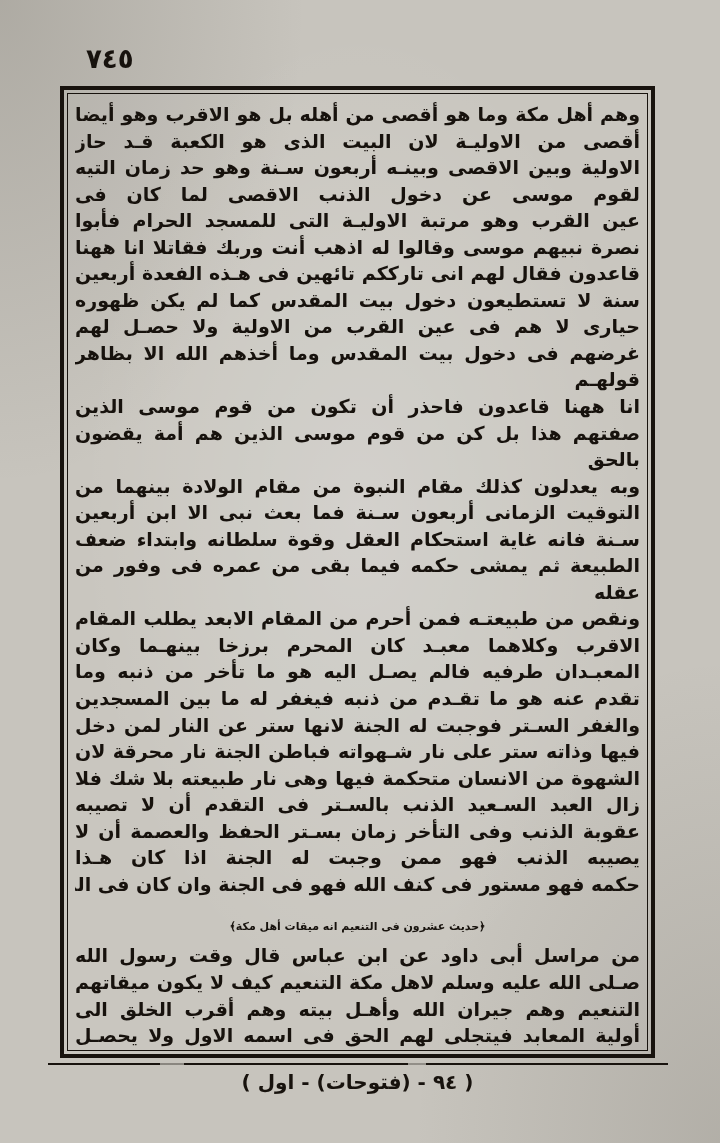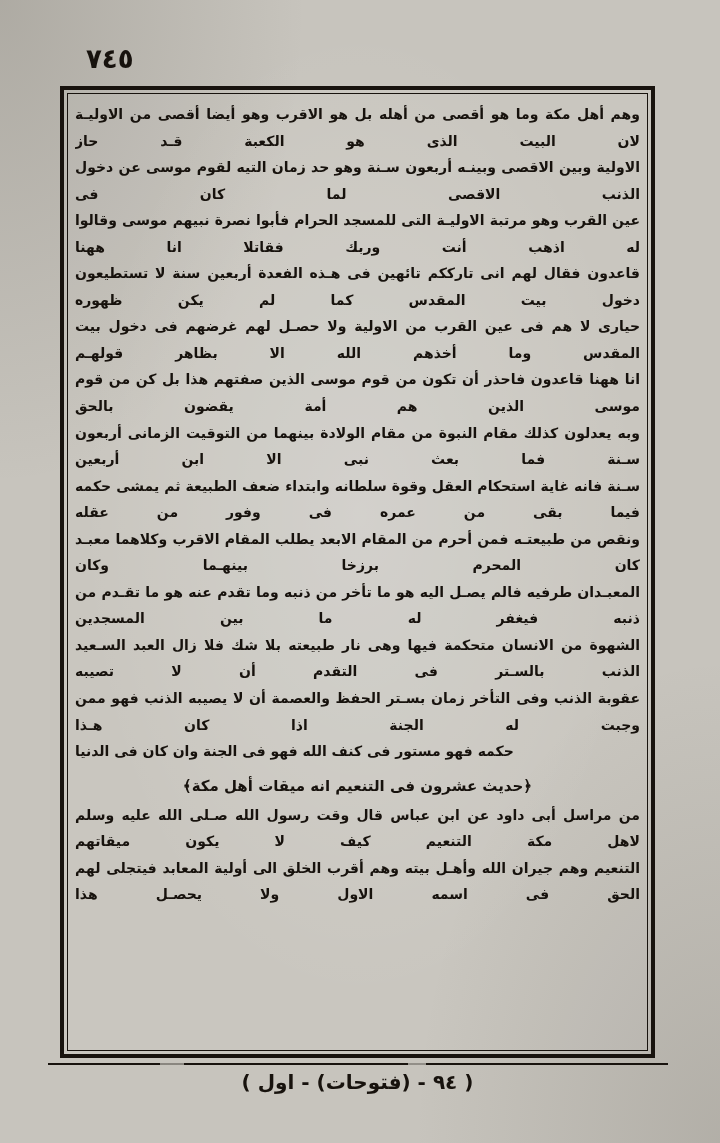--- a/index.html
+++ b/index.html
@@ -22,30 +22,30 @@
     position:absolute;left:60px;top:86px;width:595px;height:972px;
     border:4px solid #18130e;padding:3px;box-sizing:border-box;
     background:rgba(255,255,255,.04);
   }
   .frame-inner{
     border:1.5px solid #18130e;height:100%;box-sizing:border-box;
     padding:7px 7px 4px 7px;overflow:hidden;
   }
   .textcol{direction:rtl;}
   .tl{
-    font-size:14px;line-height:26.55px;white-space:nowrap;
+    font-size:19px;line-height:26.55px;white-space:nowrap;
     font-weight:bold;letter-spacing:-0.2px;
     text-align:justify;text-align-last:justify;
     width:100%;overflow:hidden;
   }
   .tl.full{white-space:normal;}
   .tl.endleft{text-align:left;text-align-last:left;}
   .heading{
-    text-align:center;text-align-last:center;font-size:15px;font-weight:bold;
-    line-height:27px;margin:8px 0 2px 0;white-space:nowrap;
+    text-align:center;text-align-last:center;font-size:11px;font-weight:bold;
+    line-height:27px;margin:16px 0 2px 0;white-space:nowrap;
   }
   .subrule{
     position:absolute;left:48px;top:1063px;width:620px;height:2px;
     background:linear-gradient(90deg,#18130e 0 18%,rgba(24,19,14,.35) 18% 22%,#18130e 22% 58%,rgba(24,19,14,.3) 58% 61%,#18130e 61% 100%);
   }
   .footer{
     position:absolute;left:60px;top:1070px;width:595px;
     text-align:center;font-size:20px;font-weight:bold;direction:rtl;
     letter-spacing:0.5px;
   }
@@ -61,20 +61,21 @@
         <div class="tl full">وهم أهل مكة وما هو أقصى من أهله بل هو الاقرب وهو أيضا أقصى من الاوليـة لان البيت الذى هو الكعبة قـد حاز</div>
         <div class="tl full">الاولية وبين الاقصى وبينـه أربعون سـنة وهو حد زمان التيه لقوم موسى عن دخول الذنب الاقصى لما كان فى</div>
         <div class="tl full">عين القرب وهو مرتبة الاوليـة التى للمسجد الحرام فأبوا نصرة نبيهم موسى وقالوا له اذهب أنت وربك فقاتلا انا ههنا</div>
         <div class="tl full">قاعدون فقال لهم انى تارككم تائهين فى هـذه الفعدة أربعين سنة لا تستطيعون دخول بيت المقدس كما لم يكن ظهوره</div>
         <div class="tl full">حيارى لا هم فى عين القرب من الاولية ولا حصـل لهم غرضهم فى دخول بيت المقدس وما أخذهم الله الا بظاهر قولهـم</div>
         <div class="tl full">انا ههنا قاعدون فاحذر أن تكون من قوم موسى الذين صفتهم هذا بل كن من قوم موسى الذين هم أمة يقضون بالحق</div>
         <div class="tl full">وبه يعدلون كذلك مقام النبوة من مقام الولادة بينهما من التوقيت الزمانى أربعون سـنة فما بعث نبى الا ابن أربعين</div>
         <div class="tl full">سـنة فانه غاية استحكام العقل وقوة سلطانه وابتداء ضعف الطبيعة ثم يمشى حكمه فيما بقى من عمره فى وفور من عقله</div>
         <div class="tl full">ونقص من طبيعتـه فمن أحرم من المقام الابعد يطلب المقام الاقرب وكلاهما معبـد كان المحرم برزخا بينهـما وكان</div>
         <div class="tl full">المعبـدان طرفيه فالم يصـل اليه هو ما تأخر من ذنبه وما تقدم عنه هو ما تقـدم من ذنبه فيغفر له ما بين المسجدين</div>
+        <div class="tl full">والغفر السـتر فوجبت له الجنة لانها ستر عن النار لمن دخل فيها وذاته ستر على نار شـهواته فباطن الجنة نار محرقة لان</div>
         <div class="tl full">الشهوة من الانسان متحكمة فيها وهى نار طبيعته بلا شك فلا زال العبد السـعيد الذنب بالسـتر فى التقدم أن لا تصيبه</div>
         <div class="tl full">عقوبة الذنب وفى التأخر زمان بسـتر الحفظ والعصمة أن لا يصيبه الذنب فهو ممن وجبت له الجنة اذا كان هـذا</div>
         <div class="tl endleft">حكمه فهو مستور فى كنف الله فهو فى الجنة وان كان فى الدنيا</div>
         <div class="heading">﴿حديث عشرون فى التنعيم انه ميقات أهل مكة﴾</div>
         <div class="tl full">من مراسل أبى داود عن ابن عباس قال وقت رسول الله صـلى الله عليه وسلم لاهل مكة التنعيم كيف لا يكون ميقاتهم</div>
         <div class="tl full">التنعيم وهم جيران الله وأهـل بيته وهم أقرب الخلق الى أولية المعابد فيتجلى لهم الحق فى اسمه الاول ولا يحصـل هذا</div>
       </div>
   </div>
 </div>
 

